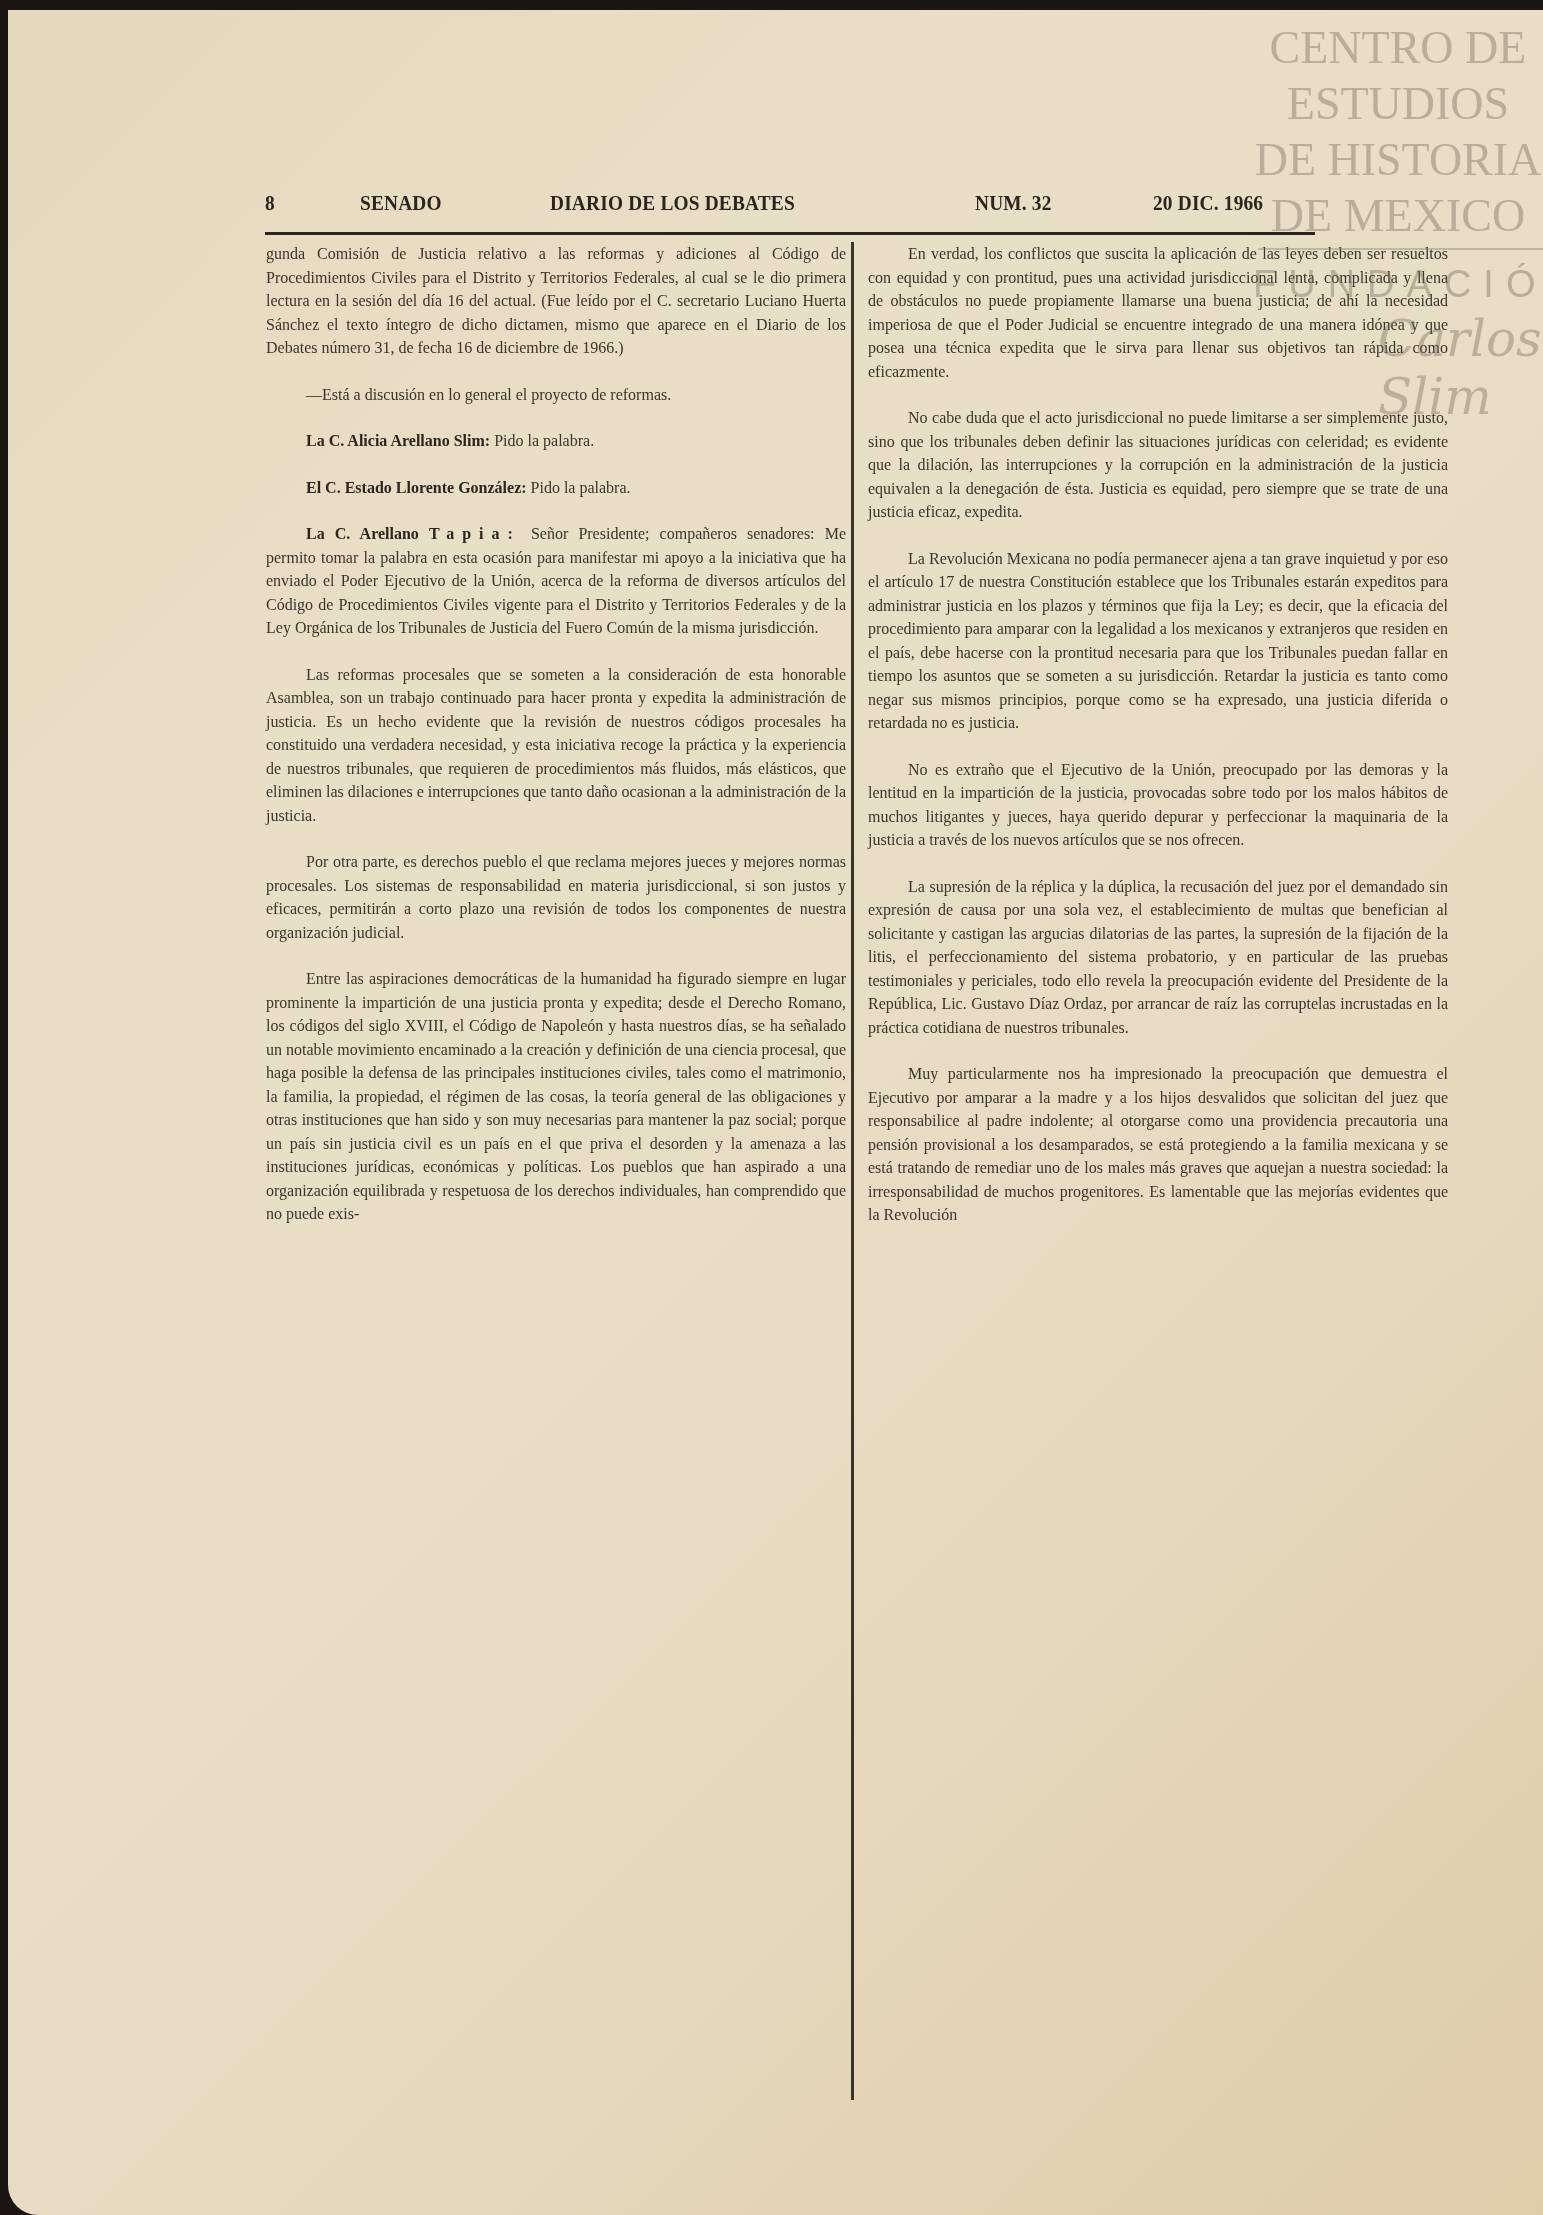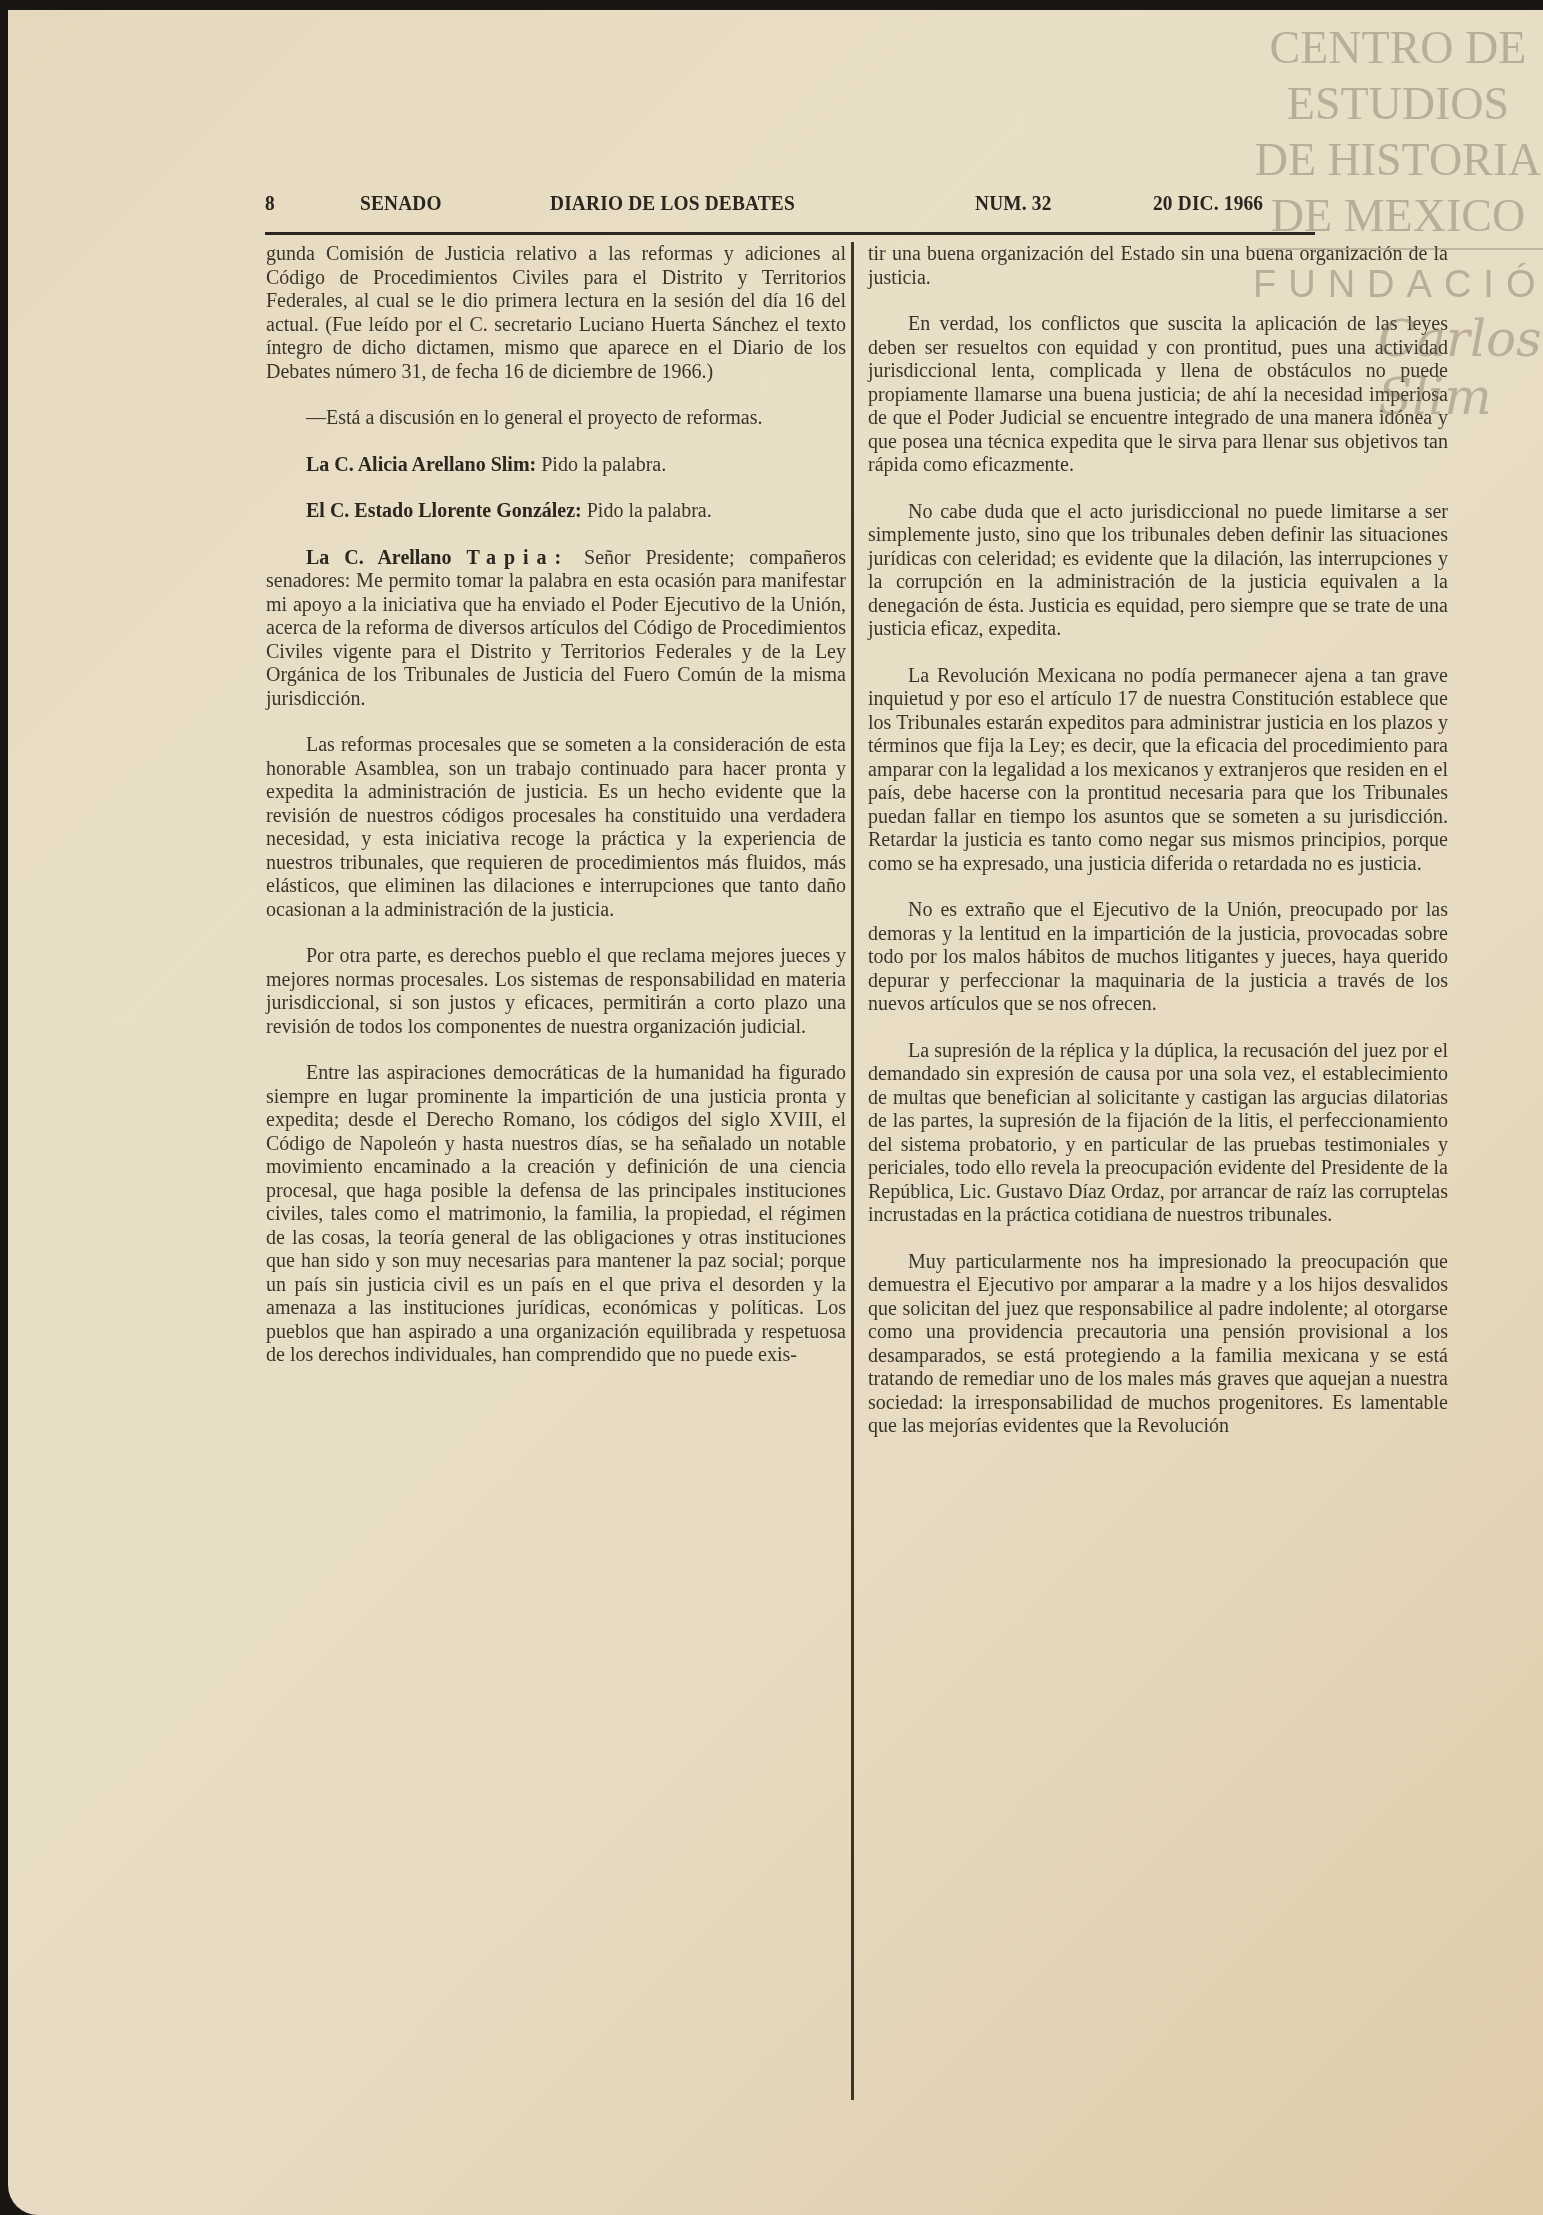--- a/index.html
+++ b/index.html
@@ -22,21 +22,21 @@
   .rule {
     position: absolute; left: 257px; top: 222px; width: 1050px; height: 3px;
     background: #2b2720;
   }
   .col-divider {
     position: absolute; left: 843px; top: 232px; width: 3px; height: 1858px;
     background: #3a342b;
   }
   .col {
     position: absolute; top: 232px; width: 580px;
-    color: #3a352c; font-size: 20px; line-height: 23.5px;
+    color: #3a352c; font-size: 16px; line-height: 23.5px;
     text-align: justify; hyphens: manual;
   }
   .col-left { left: 258px; }
   .col-right { left: 860px; }
   .col p { margin: 0 0 23px 0; text-indent: 0; }
   .col p.indent { text-indent: 40px; }
   .speaker { font-weight: bold; color: #2b271f; }
   .spaced { letter-spacing: 8px; font-family: Liberation Serif, serif; }
   .watermark {
     position: absolute; color: rgba(120,108,92,0.42); font-family: "Liberation Serif", serif;
@@ -78,21 +78,20 @@
     <p class="indent">—Está a discusión en lo general el proyecto de reformas.</p>
     <p class="indent"><span class="speaker">La C. Alicia Arellano Slim:</span><span> Pido la palabra.</span></p>
     <p class="indent"><span class="speaker">El C. Estado Llorente González:</span><span> Pido la palabra.</span></p>
     <p class="indent"><span class="speaker">La C. Arellano </span><span class="speaker spaced">Tapia:</span><span> Señor Presidente; compañeros senadores: Me permito tomar la palabra en esta ocasión para manifestar mi apoyo a la iniciativa que ha enviado el Poder Ejecutivo de la Unión, acerca de la reforma de diversos artículos del Código de Procedimientos Civiles vigente para el Distrito y Territorios Federales y de la Ley Orgánica de los Tribunales de Justicia del Fuero Común de la misma jurisdicción.</span></p>
     <p class="indent">Las reformas procesales que se someten a la consideración de esta honorable Asamblea, son un trabajo continuado para hacer pronta y expedita la administración de justicia. Es un hecho evidente que la revisión de nuestros códigos procesales ha constituido una verdadera necesidad, y esta iniciativa recoge la práctica y la experiencia de nuestros tribunales, que requieren de procedimientos más fluidos, más elásticos, que eliminen las dilaciones e interrupciones que tanto daño ocasionan a la administración de la justicia.</p>
     <p class="indent">Por otra parte, es derechos pueblo el que reclama mejores jueces y mejores normas procesales. Los sistemas de responsabilidad en materia jurisdiccional, si son justos y eficaces, permitirán a corto plazo una revisión de todos los componentes de nuestra organización judicial.</p>
     <p class="indent">Entre las aspiraciones democráticas de la humanidad ha figurado siempre en lugar prominente la impartición de una justicia pronta y expedita; desde el Derecho Romano, los códigos del siglo XVIII, el Código de Napoleón y hasta nuestros días, se ha señalado un notable movimiento encaminado a la creación y definición de una ciencia procesal, que haga posible la defensa de las principales instituciones civiles, tales como el matrimonio, la familia, la propiedad, el régimen de las cosas, la teoría general de las obligaciones y otras instituciones que han sido y son muy necesarias para mantener la paz social; porque un país sin justicia civil es un país en el que priva el desorden y la amenaza a las instituciones jurídicas, económicas y políticas. Los pueblos que han aspirado a una organización equilibrada y respetuosa de los derechos individuales, han comprendido que no puede exis-</p>
   </div>
 
   <div class="col col-right">
-    <p>tir una buena organización del Estado sin una buena organización de la justicia.</p>
     <p class="indent">En verdad, los conflictos que suscita la aplicación de las leyes deben ser resueltos con equidad y con prontitud, pues una actividad jurisdiccional lenta, complicada y llena de obstáculos no puede propiamente llamarse una buena justicia; de ahí la necesidad imperiosa de que el Poder Judicial se encuentre integrado de una manera idónea y que posea una técnica expedita que le sirva para llenar sus objetivos tan rápida como eficazmente.</p>
     <p class="indent">No cabe duda que el acto jurisdiccional no puede limitarse a ser simplemente justo, sino que los tribunales deben definir las situaciones jurídicas con celeridad; es evidente que la dilación, las interrupciones y la corrupción en la administración de la justicia equivalen a la denegación de ésta. Justicia es equidad, pero siempre que se trate de una justicia eficaz, expedita.</p>
     <p class="indent">La Revolución Mexicana no podía permanecer ajena a tan grave inquietud y por eso el artículo 17 de nuestra Constitución establece que los Tribunales estarán expeditos para administrar justicia en los plazos y términos que fija la Ley; es decir, que la eficacia del procedimiento para amparar con la legalidad a los mexicanos y extranjeros que residen en el país, debe hacerse con la prontitud necesaria para que los Tribunales puedan fallar en tiempo los asuntos que se someten a su jurisdicción. Retardar la justicia es tanto como negar sus mismos principios, porque como se ha expresado, una justicia diferida o retardada no es justicia.</p>
     <p class="indent">No es extraño que el Ejecutivo de la Unión, preocupado por las demoras y la lentitud en la impartición de la justicia, provocadas sobre todo por los malos hábitos de muchos litigantes y jueces, haya querido depurar y perfeccionar la maquinaria de la justicia a través de los nuevos artículos que se nos ofrecen.</p>
     <p class="indent">La supresión de la réplica y la dúplica, la recusación del juez por el demandado sin expresión de causa por una sola vez, el establecimiento de multas que benefician al solicitante y castigan las argucias dilatorias de las partes, la supresión de la fijación de la litis, el perfeccionamiento del sistema probatorio, y en particular de las pruebas testimoniales y periciales, todo ello revela la preocupación evidente del Presidente de la República, Lic. Gustavo Díaz Ordaz, por arrancar de raíz las corruptelas incrustadas en la práctica cotidiana de nuestros tribunales.</p>
     <p class="indent">Muy particularmente nos ha impresionado la preocupación que demuestra el Ejecutivo por amparar a la madre y a los hijos desvalidos que solicitan del juez que responsabilice al padre indolente; al otorgarse como una providencia precautoria una pensión provisional a los desamparados, se está protegiendo a la familia mexicana y se está tratando de remediar uno de los males más graves que aquejan a nuestra sociedad: la irresponsabilidad de muchos progenitores. Es lamentable que las mejorías evidentes que la Revolución</p>
   </div>
 
   <div class="watermark wm-center">
     <div>CENTRO DE</div>

